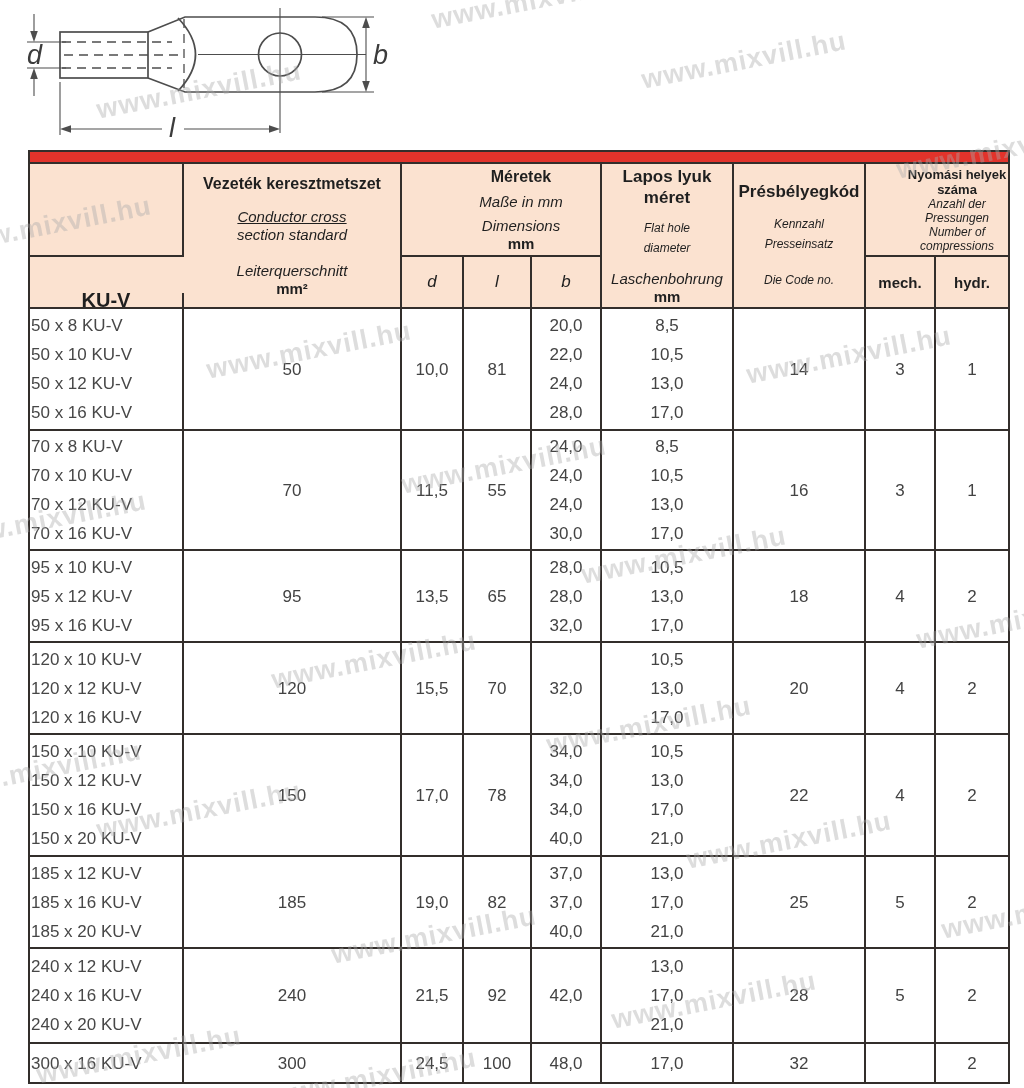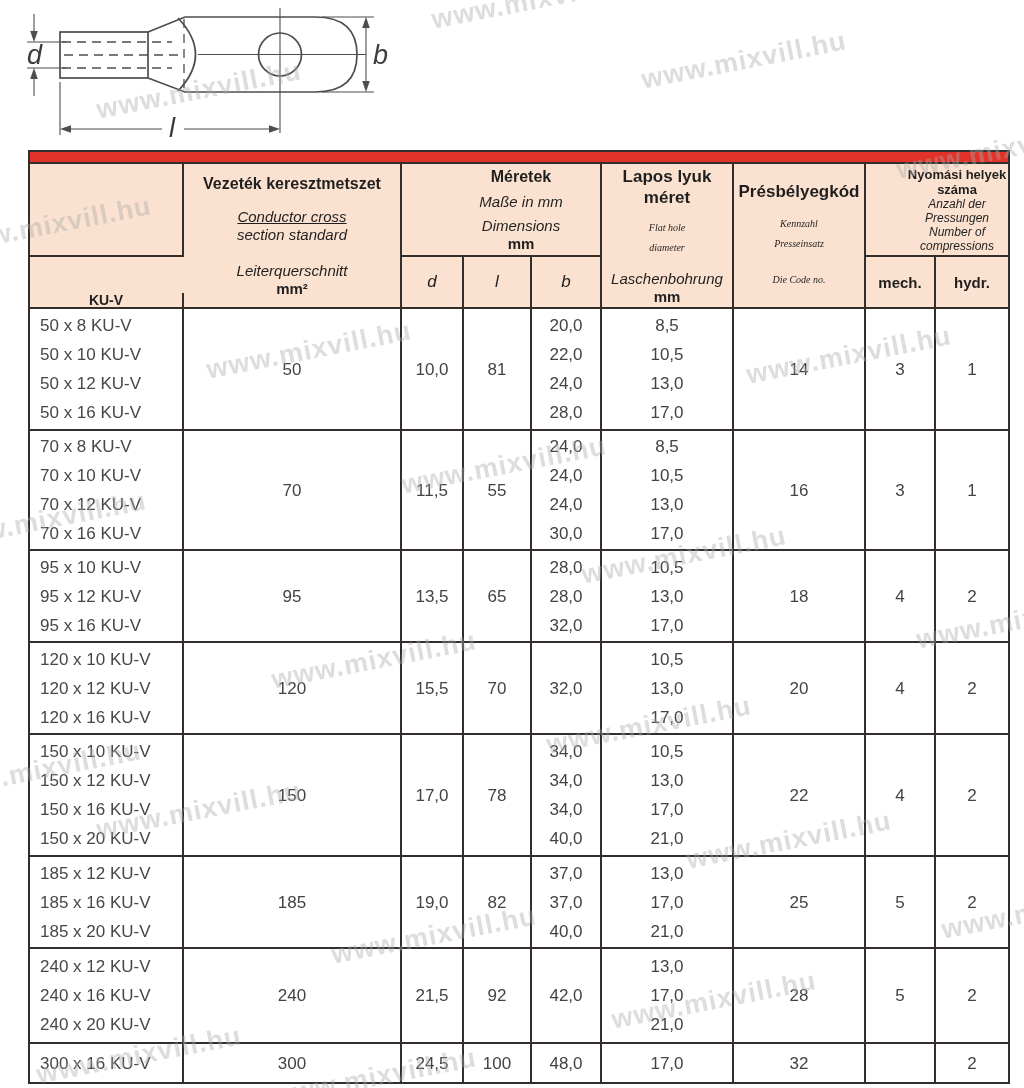--- a/index.html
+++ b/index.html
@@ -28,46 +28,46 @@
     border:2px solid var(--border);box-sizing:border-box;
   }
   .red-bar{height:10px;background:var(--red);border-bottom:2px solid var(--border);}
   .grid9{display:grid;grid-template-columns:154px 218px 62px 68px 70px 132px 132px 70px 72px;}
   .thead{grid-template-rows:93px 50px;background:var(--header-bg);border-bottom:2px solid var(--border);color:#1f1f1f;}
   .hc{border-right:2px solid var(--border);box-sizing:border-box;display:flex;flex-direction:column;align-items:center;justify-content:center;text-align:center;}
   .hc.noR{border-right:none;}
   .hc.hasB{border-bottom:2px solid var(--border);padding-left:40px;}
   .b16{font-weight:bold;font-size:16px;line-height:20px;}
   .b17{font-weight:bold;font-size:17px;line-height:21px;}
-  .b18{font-weight:bold;font-size:14px;margin-top:36px;}
+  .b18{font-weight:bold;font-size:20px;margin-top:36px;}
   .b15{font-weight:bold;font-size:15px;}
   .b13{font-weight:bold;font-size:13px;line-height:15px;}
   .i15{font-style:italic;font-size:15px;line-height:18px;}
-  .i16{font-style:italic;font-size:10px;line-height:20px;font-family:Liberation Serif, serif;}
+  .i16{font-style:italic;font-size:12px;line-height:20px;}
   .i12{font-style:italic;font-size:12px;line-height:14px;}
   .i17{font-style:italic;font-size:17px;}
   .h-prod-top{grid-column:1;grid-row:1;}
   .h-prod-bot{grid-column:1;grid-row:2;}
   .h-cross{grid-column:2;grid-row:1/3;}
   .h-dims{grid-column:3/6;grid-row:1;}
   .h-d{grid-column:3;grid-row:2;}
   .h-l{grid-column:4;grid-row:2;}
   .h-b{grid-column:5;grid-row:2;}
   .h-hole{grid-column:6;grid-row:1/3;}
   .h-die{grid-column:7;grid-row:1/3;}
   .h-comp{grid-column:8/10;grid-row:1;border-right:none;}
   .h-mech{grid-column:8;grid-row:2;}
   .h-hydr{grid-column:9;grid-row:2;text-align:center;}
   
   .trow{border-bottom:2px solid var(--border);background:#fff;}
   .trow.lastrow{border-bottom:none;}
   .cell{border-right:2px solid var(--border);box-sizing:border-box;display:flex;flex-direction:column;justify-content:center;}
   .cell.lastcol{border-right:none;}
   .cell.center{align-items:center;text-align:center;}
-  .cell.names{align-items:flex-start;padding-left:10px;}
+  .cell.names{align-items:flex-start;padding-left:1px;}
   .name{line-height:29px;font-size:17px;color:#474747;}
   .val{line-height:29px;font-size:17px;color:var(--txt);}
   .mt6{margin-top:6px;} .mt10{margin-top:10px;} .mt12{margin-top:12px;} .mt14{margin-top:14px;text-decoration:underline;} .mt16{margin-top:16px;} .mt18{margin-top:18px;text-align:right;}
 </style>
 </head>
 <body>
 
 <svg class="diagram" viewBox="0 0 370 140" width="370" height="140">
   <g stroke="#4d4d4d" stroke-width="1.7" fill="none">
 

